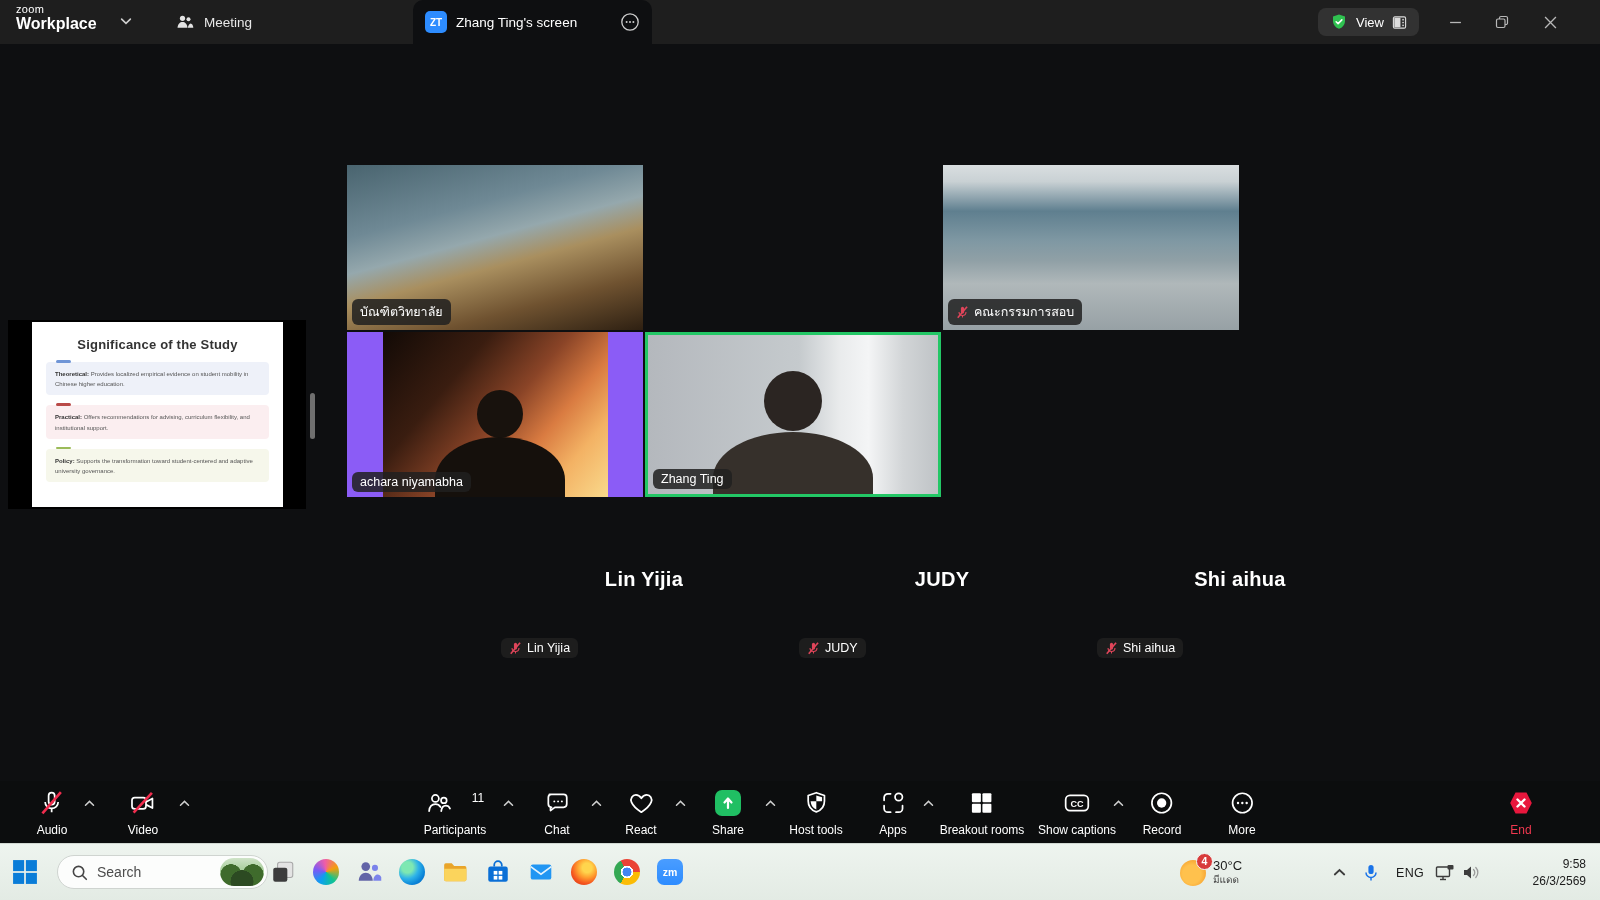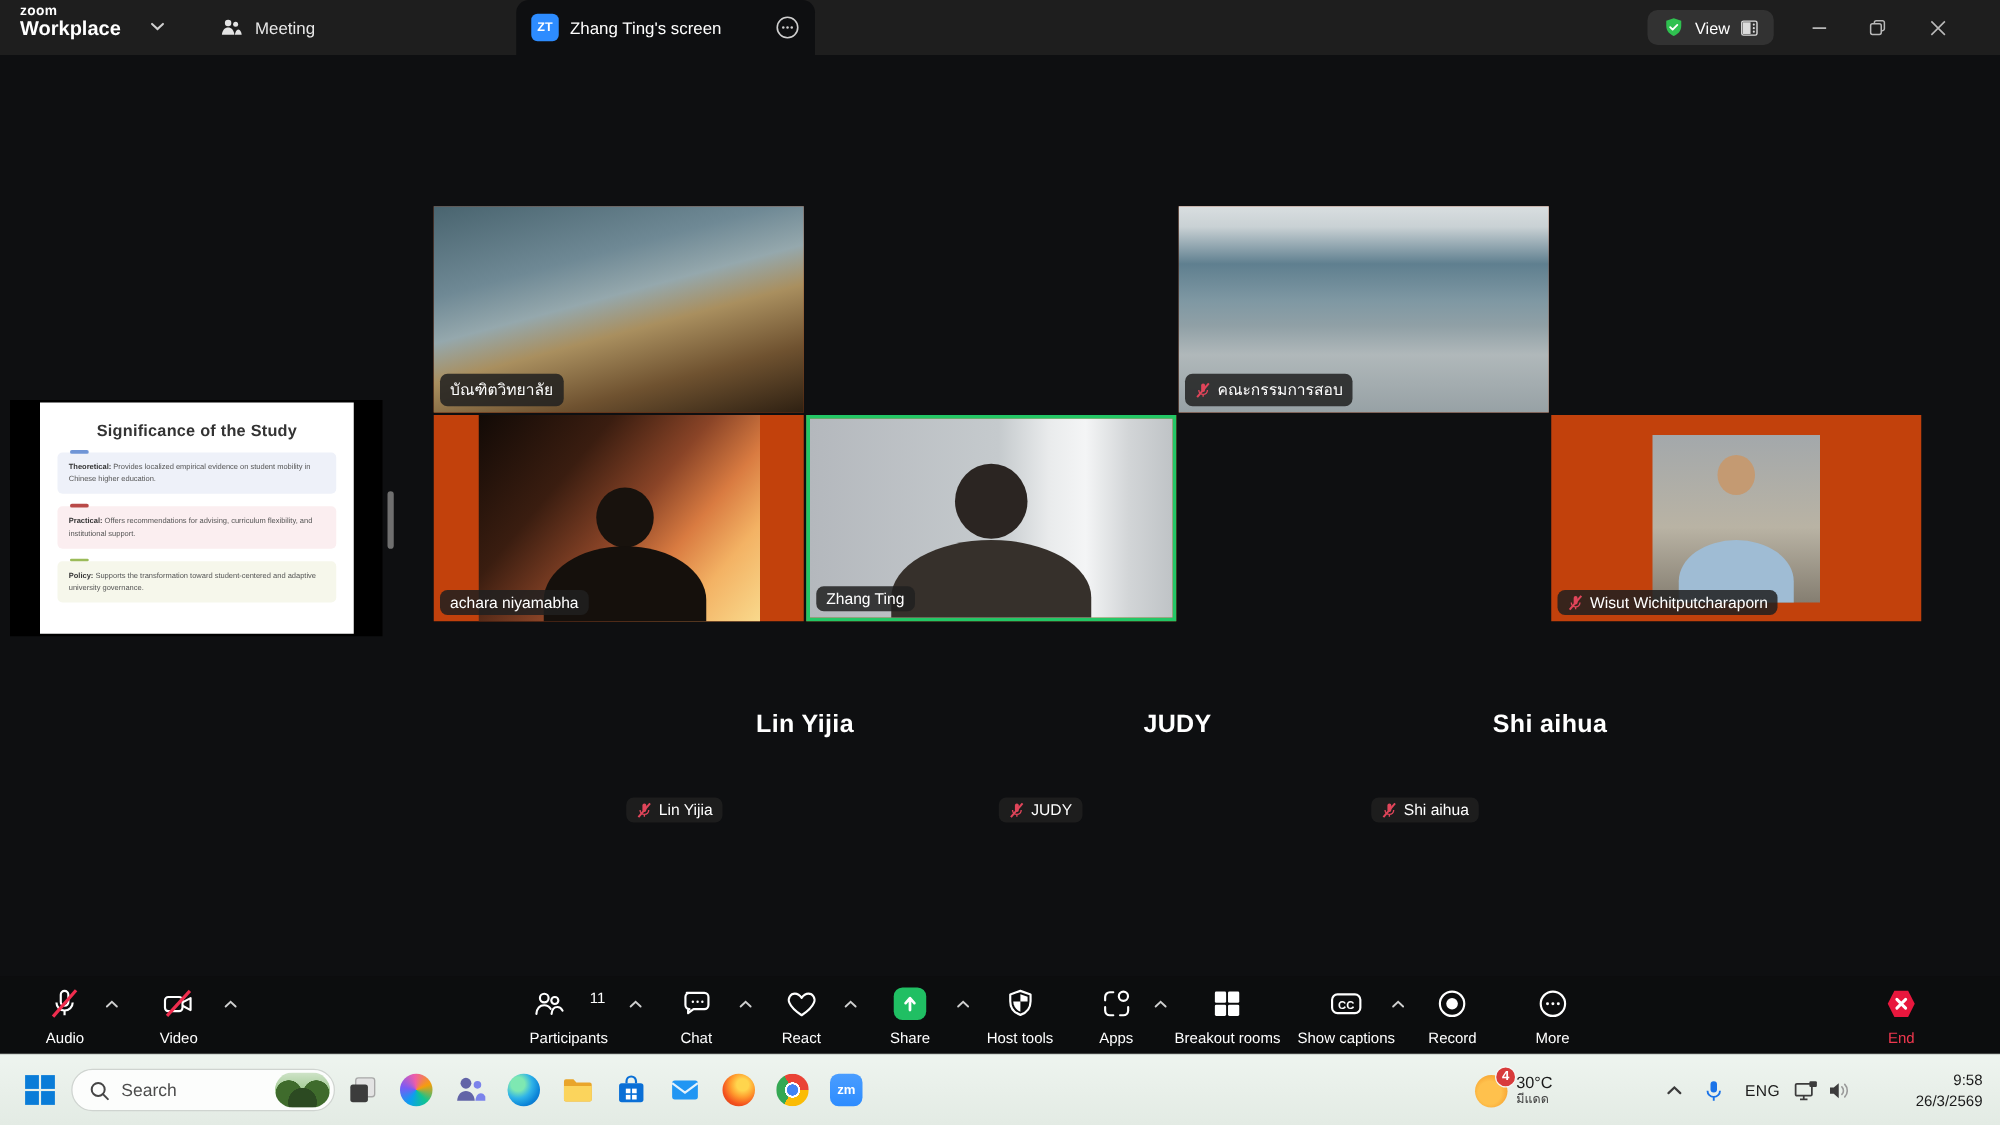--- a/index.html
+++ b/index.html
@@ -3,21 +3,21 @@
 <meta charset="utf-8">
 <style>
   * { margin:0; padding:0; box-sizing:border-box; }
   html,body { width:1600px; height:900px; background:#000; }
   body { font-family:"Liberation Sans", sans-serif; }
   #app { position:relative; width:1600px; height:900px; overflow:hidden; background:#0e0f11; }
 
   
   #titlebar { position:absolute; left:0; top:0; width:1600px; height:44px; background:#1e1e1e; }
   .brand { position:absolute; left:16px; top:4px; color:#fff; line-height:1.05; }
-  .brand .b-top { font-size:11px; font-weight:700; letter-spacing:.3px; }
+  .brand .b-top { font-size:11px; font-weight:400; letter-spacing:.3px; }
   .brand .b-bot { font-size:16px; font-weight:600; }
   .brand-chev { position:absolute; left:120px; top:17px; }
   .tab-meeting { position:absolute; left:165px; top:8px; height:28px; display:flex; align-items:center; gap:9px; color:#e8e8e8; font-size:13.5px; padding:0 10px; border-radius:6px; }
   .tab-screen { position:absolute; left:413px; top:0; width:239px; height:44px; background:#0e0f11; border-radius:10px 10px 0 0; display:flex; align-items:center; padding:0 12px; gap:9px; color:#fff; font-size:13.5px; }
   .zt-avatar { width:22px; height:22px; border-radius:5px; background:#2d8cff; color:#fff; font-size:10px; font-weight:700; display:flex; align-items:center; justify-content:center; flex:0 0 auto; }
   .tab-screen .tab-label { flex:1 1 auto; white-space:nowrap; overflow:hidden; }
   .view-pill { position:absolute; left:1318px; top:8px; height:28px; border-radius:8px; background:#323232; display:flex; align-items:center; gap:8px; padding:0 12px; color:#fff; font-size:13px; }
   .winbtn { position:absolute; top:0; width:46px; height:44px; display:flex; align-items:center; justify-content:center; }
 
   
@@ -29,21 +29,21 @@
   #slide h1 { text-align:center; font-size:13px; color:#333; font-weight:600; margin-top:15px; letter-spacing:.2px; }
   .spoint { position:relative; margin:10px 14px 0 14px; border-radius:4px; padding:7px 9px 6px 9px; font-size:6px; line-height:1.7; color:#555; }
   .spoint .dash { position:absolute; left:10px; top:-2px; width:15px; height:2.5px; border-radius:2px; }
   .spoint b { color:#333; }
   .p1 { background:#eef1f9; } .p1 .dash { background:#6f95d6; }
   .p2 { background:#fbeef0; } .p2 .dash { background:#b94a48; }
   .p3 { background:#f6f7eb; } .p3 .dash { background:#9bbb59; }
   #share-scrollthumb { position:absolute; left:310px; top:349px; width:5px; height:46px; background:#6f6f6f; border-radius:3px; }
 
   
-  .tile { position:absolute; width:296px; height:165px; background:#c2410c; }
+  .tile { position:absolute; width:296px; height:165px; background:#8b5cf6; }
   .tile.novid { background:transparent; }
   .vid { position:absolute; inset:0; overflow:hidden; }
   .tile.active { border:3px solid #23c766; }
   .nametag { position:absolute; left:5px; bottom:5px; background:rgba(32,32,32,.85); border-radius:6px; color:#fff; font-size:12.5px; padding:3px 8px; display:flex; align-items:center; gap:5px; z-index:4; white-space:nowrap; }
   .bigname { position:absolute; left:0; right:0; top:50%; transform:translateY(-55%); text-align:center; color:#fff; font-size:20px; font-weight:700; letter-spacing:.3px; }
 
   
   .bg-room1 { background:linear-gradient(165deg,#49646f 0%,#6f8995 30%,#95a8ad 45%,#a98f5f 58%,#6f5230 78%,#2e2012 100%); }
   .bg-room2 { background:linear-gradient(180deg,#d9dee0 0%,#c9d1d4 10%,#5f7f8f 28%,#7f98a3 46%,#90a0a6 58%,#b0b8ba 72%,#97a1a5 100%); }
   .bg-pornthep { background:linear-gradient(180deg,#7d868e 0%,#949da5 38%,#8aa0b4 68%,#6286a6 100%); }
@@ -82,21 +82,21 @@
   #toolbar { position:absolute; left:0; top:781px; width:1600px; height:62px; background:#0c0d0e; }
   .tbtn { position:absolute; top:9px; transform:translateX(-50%); display:flex; flex-direction:column; align-items:center; gap:7px; color:#fff; font-size:12px; width:max-content; cursor:default; }
   .tbtn .irow { height:26px; display:flex; align-items:flex-start; gap:20px; }
   .tchev { position:absolute; top:19px; width:11px; height:7px; }
   .pcount { color:#fff; font-size:12px; margin-top:1px; }
   .share-sq { width:26px; height:26px; border-radius:7px; background:#20bf63; display:flex; align-items:center; justify-content:center; }
   .end-label { color:#f0384f; }
 
   
   #taskbar { position:absolute; left:0; top:843px; width:1600px; height:57px; background:linear-gradient(180deg,#eef4ef 0%,#e3ebe4 100%); border-top:1px solid rgba(0,0,0,.08); }
-  .tb-item { position:absolute; top:8px; width:40px; height:40px; display:flex; align-items:center; justify-content:center; border-radius:6px; }
+  .tb-item { position:absolute; top:8px; width:40px; height:40px; display:flex; align-items:center; border-radius:6px; }
   .searchpill { position:absolute; left:57px; top:11px; width:211px; height:34px; background:rgba(255,255,255,.85); border:1px solid #cfd4d0; border-radius:17px; display:flex; align-items:center; gap:9px; padding:0 3px 0 13px; color:#4c4c4c; font-size:14px; }
   .searchpill .bingthumb { margin-left:auto; width:44px; height:28px; border-radius:14px; background:radial-gradient(circle at 50% 85%,#2c4a22 0 35%,transparent 36%),radial-gradient(circle at 25% 60%,#3f6b2c 0 28%,transparent 29%),radial-gradient(circle at 75% 60%,#3f6b2c 0 28%,transparent 29%),linear-gradient(180deg,#cfe3c8 0%,#9ec98f 55%,#5d8a47 100%); }
   .ticon { width:26px; height:26px; }
   .round { border-radius:50%; }
   .copilot { background:conic-gradient(from 210deg,#0b9ff0,#7a5af5,#ef5da8,#f59e0b,#10c490,#0b9ff0); }
   .edge { background:radial-gradient(circle at 32% 32%,#7ee8b2 0 22%,#2fb3e8 45%,#0b84d8 70%,#0a5fb4 100%); }
   .firefox { background:radial-gradient(circle at 62% 34%,#ffd54d 0 20%,#ff9d2e 42%,#f4511e 68%,#c33a12 100%); }
   .chrome { background:radial-gradient(circle,#4285f4 0 24%,#ffffff 25% 33%,transparent 34%),conic-gradient(from -30deg,#ea4335 0 120deg,#fbbc05 0 240deg,#34a853 0 360deg); }
   .zoomapp { border-radius:7px; background:linear-gradient(180deg,#4a9dff,#2d8cff); color:#fff; font-size:10.5px; font-weight:700; display:flex; align-items:center; justify-content:center; }
   .tray { position:absolute; top:0; height:57px; display:flex; align-items:center; color:#1b1b1b; }
@@ -241,32 +241,20 @@
     </div>
     <div class="tile active" style="left:645px;top:288px">
       <div class="vid bg-zhang">
         <div class="p-head zh-head"></div>
           <div class="p-body zh-body"></div>
       </div>
       <div class="nametag">
         <span>Zhang Ting</span>
       </div>
     </div>
-    <div class="tile" style="left:1241px;top:288px">
-      <div class="vid bg-wisut" style="left:81px;top:16px;width:134px;height:134px">
-        <div class="p-head wi-head"></div>
-          <div class="p-body wi-body"></div>
-      </div>
-      <div class="nametag">
-        <svg width="13" height="13" viewBox="0 0 12 12">
-            <use href="#mic-off"></use>
-          </svg>
-        <span>Wisut Wichitputcharaporn</span>
-      </div>
-    </div>
 
     <div class="tile novid" style="left:496px;top:455px;height:164px">
       <div class="bigname">Lin Yijia</div>
       <div class="nametag">
         <svg width="13" height="13" viewBox="0 0 12 12">
             <use href="#mic-off"></use>
           </svg>
         <span>Lin Yijia</span>
       </div>
     </div>

